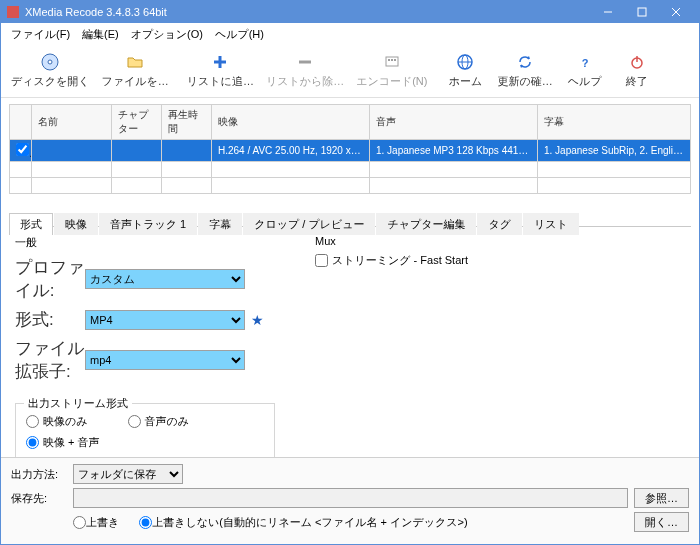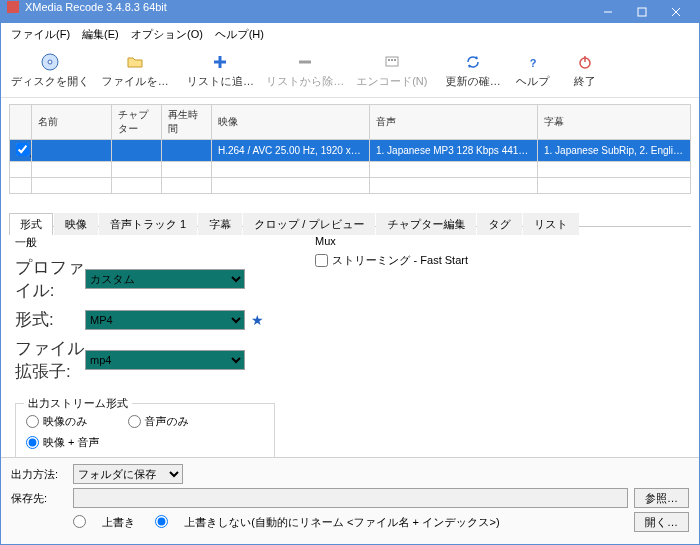--- a/index.html
+++ b/index.html
@@ -1,17 +1,17 @@
 <!DOCTYPE html>
 <html><head>
 <meta charset="utf-8">
 <style>
 * { box-sizing: border-box; margin: 0; padding: 0; font-family: "Yu Gothic UI", "Meiryo", sans-serif; font-size: 11px; }
 body { background: #fff; width: 700px; height: 545px; overflow: hidden; display: flex; flex-direction: column; border: 1px solid #5a8fd8; }
-.titlebar { background: #5a8fd8; color: #fff; height: 22px; display: flex; padding: 0 6px; }
+.titlebar { background: #5a8fd8; color: #fff; height: 22px; display: flex; align-items: center; padding: 0 6px; }
 .titlebar .logo { width: 12px; height: 12px; background: #d9534f; margin-right: 6px; }
 .titlebar .title { flex: 1; font-size: 11px; }
 .titlebar .winbtns { display: flex; gap: 0; }
 .titlebar .winbtn { width: 34px; height: 22px; display: flex; align-items: center; justify-content: center; color: #fff; cursor: pointer; }
 .menubar { display: flex; padding: 2px 4px; background: #fff; font-size: 11px; }
 .menubar .menuitem { padding: 2px 6px; cursor: pointer; }
 .toolbar { display: flex; padding: 4px 4px 6px 4px; border-bottom: 1px solid #e0e0e0; gap: 0; }
 .toolbar .tbtn { display: flex; flex-direction: column; align-items: center; justify-content: center; padding: 2px 6px; min-width: 52px; cursor: pointer; font-size: 10px; color: #333; }
 .toolbar .tbtn.disabled { color: #9e9e9e; }
 .toolbar .tbtn .ticon { width: 20px; height: 20px; margin-bottom: 2px; display: flex; align-items: center; justify-content: center; }
@@ -22,39 +22,39 @@
 .listtable th.checkcol { width: 22px; }
 .listtable td { border: 1px solid #d0d0d0; padding: 3px 6px; font-size: 10px; white-space: nowrap; overflow: hidden; text-overflow: ellipsis; max-width: 0; }
 .listtable tr.sel td { background: #1f75d8; color: #fff; }
 .listtable tr.empty td { height: 16px; }
 .tabs { display: flex; border-bottom: 1px solid #c9c9c9; margin: 4px 8px 0 8px; font-size: 11px; }
 .tabs .tab { padding: 3px 10px; border: 1px solid transparent; border-bottom: none; cursor: pointer; position: relative; top: 9px; background: #f0f0f0; margin-right: 1px; }
 .tabs .tab.active { background: #fff; border-color: #c9c9c9; }
 .tabcontent { padding: 8px 14px; flex: 1; overflow: auto; }
 .row { display: flex; align-items: center; margin-bottom: 6px; }
 .row label { width: 70px; font-size: 17px; color: #333; }
-.row select { flex: 0 0 160px; font-size: 11px; height: 20px; border: 1px solid #a0a0a0; background: #0f766e; }
+.row select { flex: 0 0 160px; font-size: 11px; height: 20px; border: 1px solid #a0a0a0; background: #7dd3fc; }
 .row .star { margin-left: 6px; color: #2060c0; cursor: pointer; font-size: 14px; }
 .twocol { display: flex; gap: 40px; }
 .muxbox { flex: 1; }
 .muxbox .muxtitle { font-size: 11px; margin-bottom: 6px; }
 .chk { display: flex; align-items: center; gap: 4px; font-size: 11px; }
 .streamgroup { border: 1px solid #d6d6d6; padding: 10px; position: relative; margin-bottom: 14px; }
 .streamgroup .grouptitle { position: absolute; top: -8px; left: 8px; background: #fff; padding: 0 4px; font-size: 11px; }
 .radiorow { display: flex; gap: 40px; margin-bottom: 6px; font-size: 11px; }
 .radiorow label, .radiorow2 label { display: flex; align-items: center; gap: 4px; }
 .synchk { margin-top: 10px; font-size: 11px; display: flex; align-items: center; gap: 4px; }
 .bottompanel { border-top: 1px solid #d0d0d0; padding: 6px 10px 8px 10px; background: #fafafa; font-size: 11px; }
 .brow { display: flex; align-items: center; margin-bottom: 4px; gap: 6px; }
 .brow .blabel { width: 56px; }
 .brow select { height: 20px; border: 1px solid #a0a0a0; width: 110px; }
 .brow input.path { flex: 1; height: 20px; border: 1px solid #a0a0a0; padding: 0 4px; background: #f0f0f0; }
 .brow button { height: 20px; padding: 0 10px; border: 1px solid #a0a0a0; background: #f0f0f0; cursor: pointer; }
 .overwriterow { display: flex; align-items: center; gap: 20px; margin-left: 64px; font-size: 11px; }
-.overwriterow label { display: flex; align-items: flex-start; gap: 16px; }
+.overwriterow label { display: flex; align-items: center; gap: 0; }
 svg { display: block; }
 </style>
 </head>
 <body>
 
 <div class="titlebar">
   <div class="logo"></div>
   <div class="title">XMedia Recode 3.4.8.3 64bit</div>
   <div class="winbtns">
     <div class="winbtn">
@@ -124,20 +124,30 @@
         <svg width="18" height="18">
           <rect x="3" y="4" width="12" height="9" fill="none" stroke="#9e9e9e"></rect>
           <rect x="5" y="6" width="2" height="2" fill="#9e9e9e"></rect>
           <rect x="8" y="6" width="2" height="2" fill="#9e9e9e"></rect>
           <rect x="11" y="6" width="2" height="2" fill="#9e9e9e"></rect>
         </svg>
       </div>
     <span>エンコード(N)</span>
   </div>
   <div class="sep"></div>
+  <div class="tbtn">
+    <div class="ticon">
+        <svg width="18" height="18">
+          <circle cx="9" cy="9" r="7" fill="none" stroke="#2b6fd6" stroke-width="1.5"></circle>
+          <ellipse cx="9" cy="9" rx="3" ry="7" fill="none" stroke="#2b6fd6"></ellipse>
+          <line x1="2" y1="9" x2="16" y2="9" stroke="#2b6fd6"></line>
+        </svg>
+      </div>
+    <span>ホーム</span>
+  </div>
   <div class="tbtn">
     <div class="ticon">
         <svg width="18" height="18">
           <path d="M4 9a5 5 0 0 1 9-3M14 9a5 5 0 0 1-9 3" fill="none" stroke="#2b6fd6" stroke-width="1.5"></path>
           <path d="M13 3l1 3-3-1z" fill="#2b6fd6"></path>
           <path d="M5 15l-1-3 3 1z" fill="#2b6fd6"></path>
         </svg>
       </div>
     <span>更新の確…</span>
   </div>

